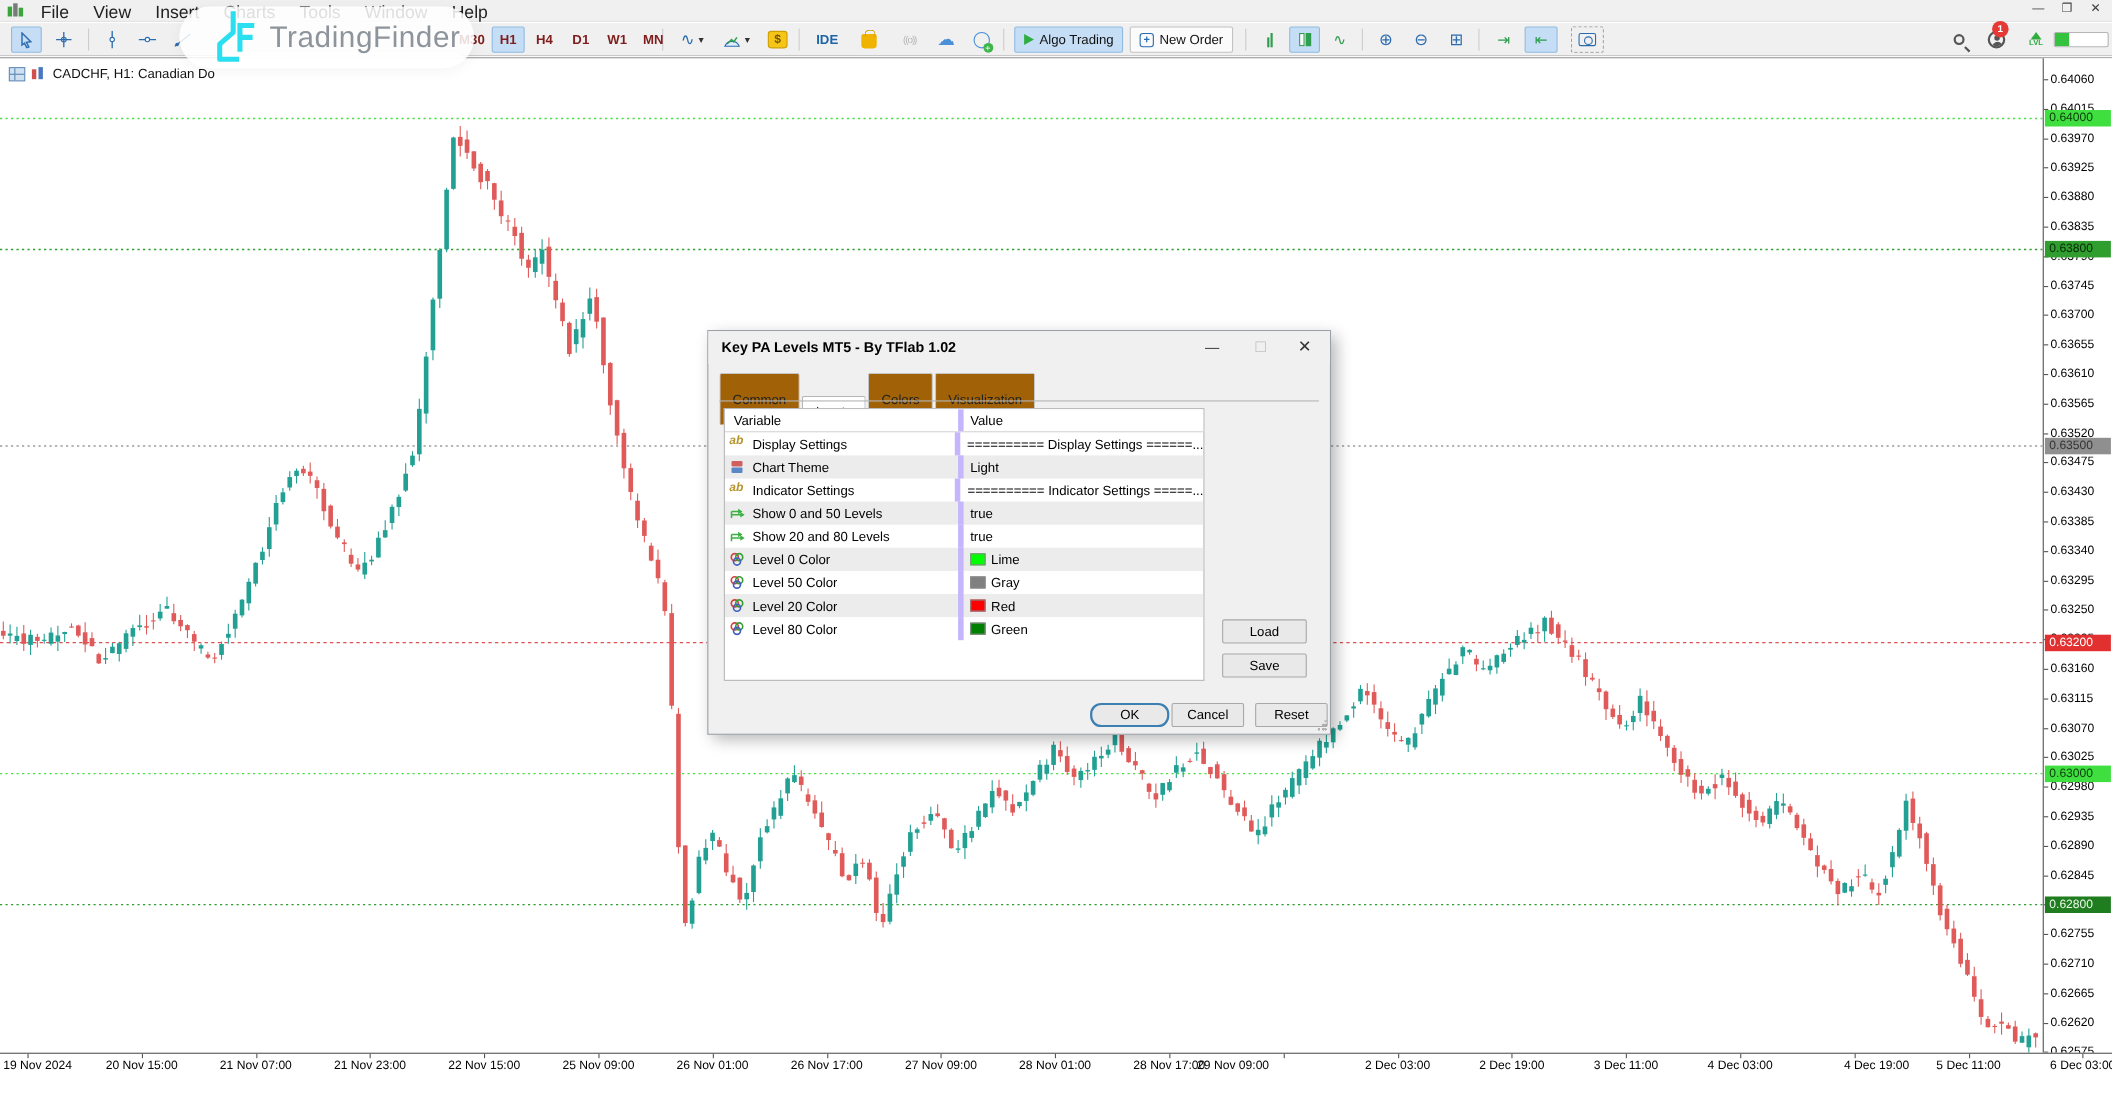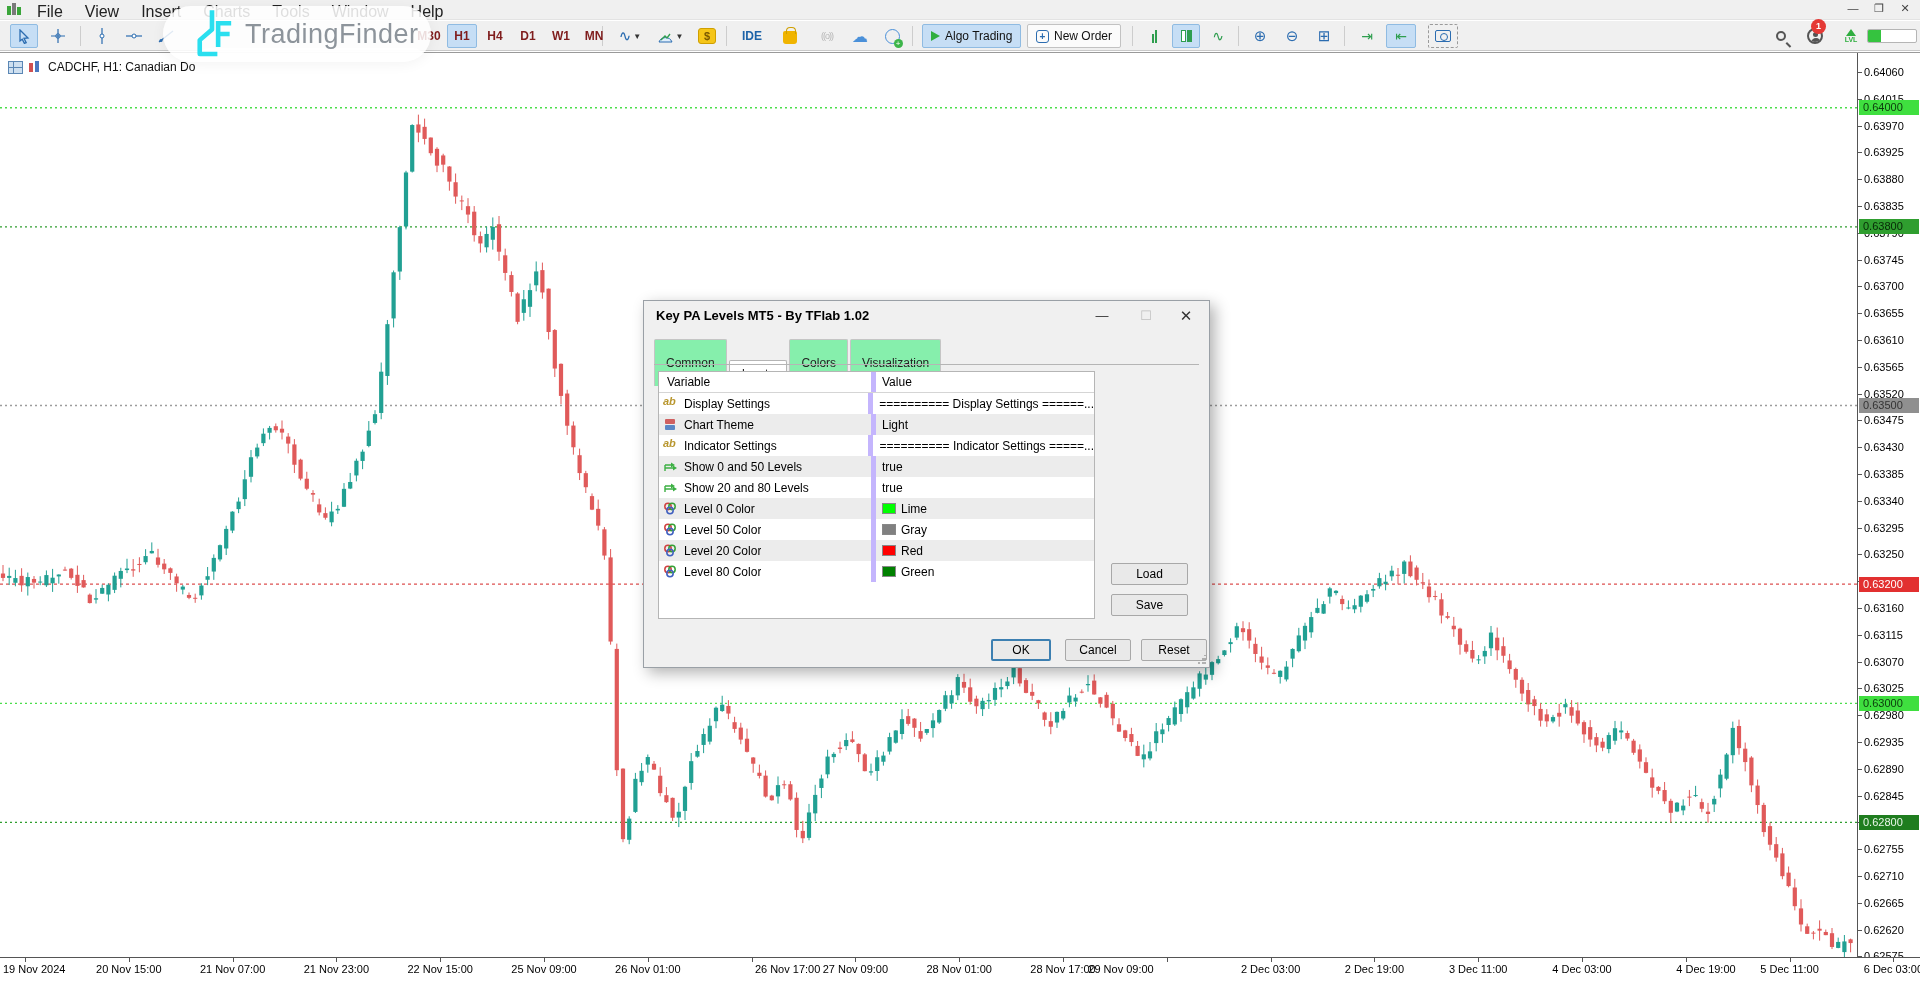--- a/index.html
+++ b/index.html
@@ -73,21 +73,21 @@
   #watermark { position:absolute; left:163px; top:6px; width:268px; height:56px; background:rgba(255,255,255,.85); border-radius:28px; box-shadow:0 2px 14px rgba(0,0,0,.05); display:flex; align-items:center; gap:10px; padding-left:26px; z-index:20; }
   #watermark2 { position:absolute; left:196px; top:48px; width:230px; height:28px; background:rgba(255,255,255,.78); border-radius:14px; z-index:19; }
   #wm-text { font-size:27px; color:#8d949b; letter-spacing:.5px; }
 
   
   #dialog { position:absolute; left:643px; top:300px; width:567px; height:368px; background:#f0f0f0; border:1px solid #9aa0a6; box-shadow:5px 5px 14px rgba(0,0,0,.3); z-index:30; font-size:12px; }
   #dlg-titlebar { position:absolute; left:0; top:0; right:0; height:30px; background:#f0f0f0; }
   #dlg-title { position:absolute; left:12px; top:7px; font-size:13px; font-weight:bold; color:#000; }
   .dlg-winbtn { position:absolute; top:4px; width:30px; height:22px; text-align:center; line-height:22px; font-size:13px; color:#333; }
   #dlg-tabs { position:absolute; left:10px; top:38px; display:flex; align-items:flex-end; }
-  .dlg-tab { padding:16px 11px; border:1px solid #c5c5c5; border-bottom:none; background:#86efac; color:#222; margin-right:2px; font-size:12px; border-radius:2px 2px 0 0; }
+  .dlg-tab { padding:16px 11px; border:1px solid #c5c5c5; border-bottom:none; background:#a16207; color:#222; margin-right:2px; font-size:12px; border-radius:2px 2px 0 0; }
   .dlg-tab.active { background:#fff; padding:6px 12px; position:relative; top:1px; border-color:#b5b5b5; }
   #dlg-tabline { position:absolute; left:10px; right:10px; top:63px; height:1px; background:#b5b5b5; }
   #dlg-table { position:absolute; left:14px; top:70px; width:437px; height:248px; background:#fff; border:1px solid #b5b5b5; overflow:hidden; }
   .tr { display:flex; height:21px; align-items:center; }
   .tr.alt { background:#ececec; }
   .tr.head { background:#fff; border-bottom:1px solid #d5d5d5; color:#222; }
   .td-var { width:217px; padding-left:4px; display:flex; align-items:center; gap:6px; height:100%; border-right:5px solid #c4b5fd; }
   .td-val { flex:1; padding-left:6px; display:flex; align-items:center; gap:5px; height:100%; }
   .td-var span, .td-val span { font-size:12px; color:#000; white-space:nowrap; overflow:hidden; }
   .p-icon { width:15px; height:13px; flex:none; position:relative; }
@@ -968,21 +968,21 @@
         <div class="ta-label" style="left: 232.6px; transform: translateX(-50%);">21 Nov 07:00</div>
         <div class="ta-tick" style="left: 336.4px;"></div>
         <div class="ta-label" style="left: 336.4px; transform: translateX(-50%);">21 Nov 23:00</div>
         <div class="ta-tick" style="left: 440.2px;"></div>
         <div class="ta-label" style="left: 440.2px; transform: translateX(-50%);">22 Nov 15:00</div>
         <div class="ta-tick" style="left: 544px;"></div>
         <div class="ta-label" style="left: 544px; transform: translateX(-50%);">25 Nov 09:00</div>
         <div class="ta-tick" style="left: 647.8px;"></div>
         <div class="ta-label" style="left: 647.8px; transform: translateX(-50%);">26 Nov 01:00</div>
         <div class="ta-tick" style="left: 751.6px;"></div>
-        <div class="ta-label" style="left: 751.6px; transform: translateX(-50%); margin-left: 36px;">26 Nov 17:00</div>
+        <div class="ta-label" style="left: 751.6px; transform: translateX(-50%);">26 Nov 17:00</div>
         <div class="ta-tick" style="left: 855.4px;"></div>
         <div class="ta-label" style="left: 855.4px; transform: translateX(-50%);">27 Nov 09:00</div>
         <div class="ta-tick" style="left: 959.2px;"></div>
         <div class="ta-label" style="left: 959.2px; transform: translateX(-50%);">28 Nov 01:00</div>
         <div class="ta-tick" style="left: 1063px;"></div>
         <div class="ta-label" style="left: 1063px; transform: translateX(-50%);">28 Nov 17:00</div>
         <div class="ta-tick" style="left: 1166.8px;"></div>
         <div class="ta-label" style="left: 1121px; transform: translateX(-50%);">29 Nov 09:00</div>
         <div class="ta-tick" style="left: 1270.6px;"></div>
         <div class="ta-label" style="left: 1270.6px; transform: translateX(-50%);">2 Dec 03:00</div>
@@ -1143,19 +1143,19 @@
             <span>Level 80 Color</span>
           </div>
           <div class="td-val">
             <div class="swatch" style="background: rgb(0, 128, 0);"></div>
             <span>Green</span>
           </div>
         </div>
       </div>
     <div class="dlg-btn" style="left:467px;top:262px;width:77px;">Load</div>
     <div class="dlg-btn" style="left:467px;top:293px;width:77px;">Save</div>
-    <div class="dlg-btn default" style="left:347px;top:338px;width:60px;">OK</div>
+    <div class="dlg-btn default" style="left:347px;top:338px;width:72px;border-radius:10px;">OK</div>
     <div class="dlg-btn" style="left:421px;top:338px;width:66px;">Cancel</div>
     <div class="dlg-btn" style="left:497px;top:338px;width:66px;">Reset</div>
     <div id="resize-grip"></div>
   </div>
 
 </div>
 
 </body></html>

